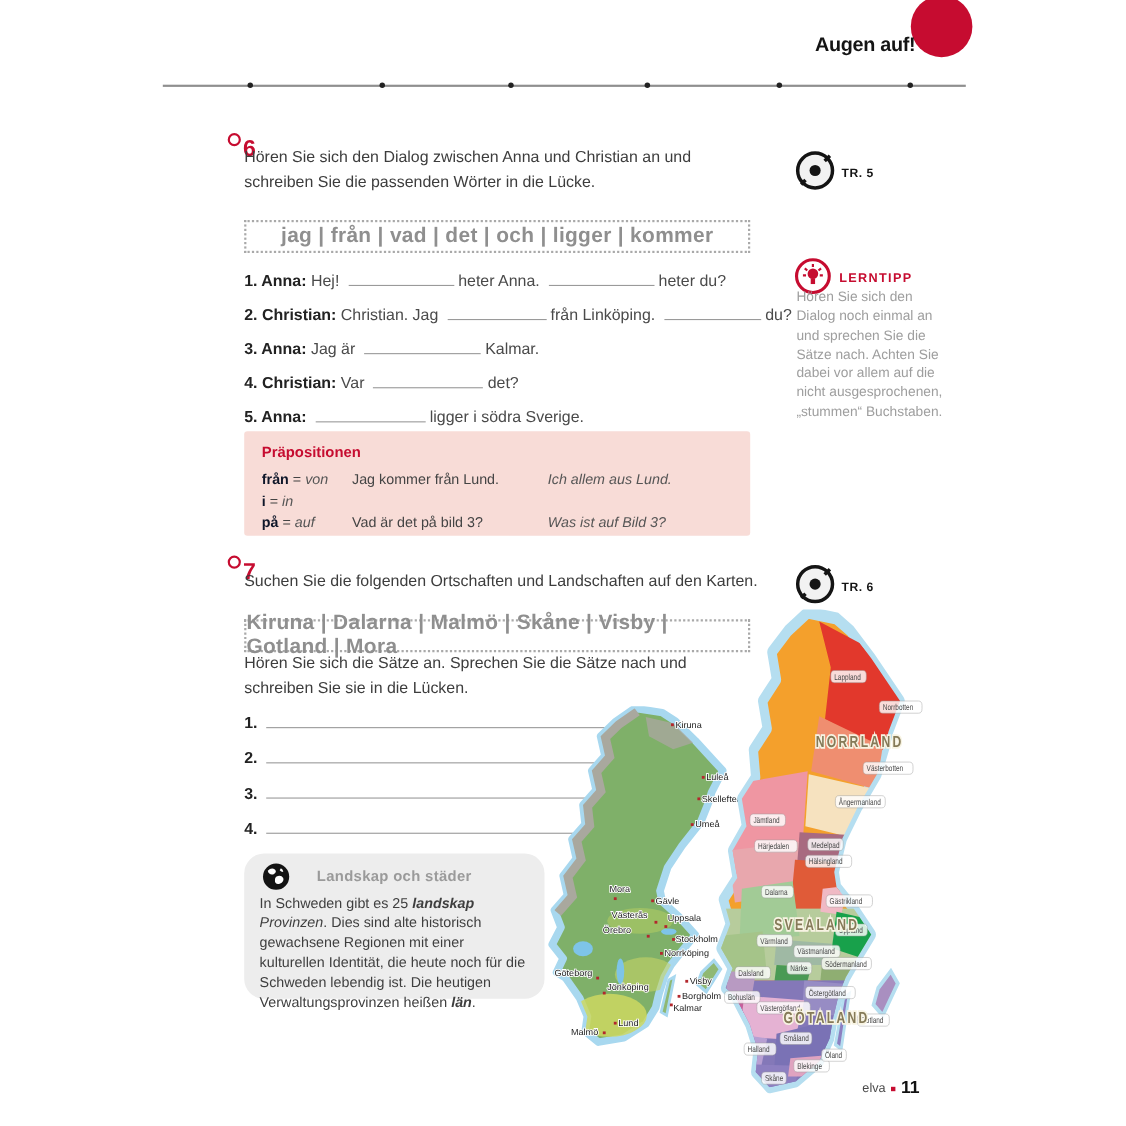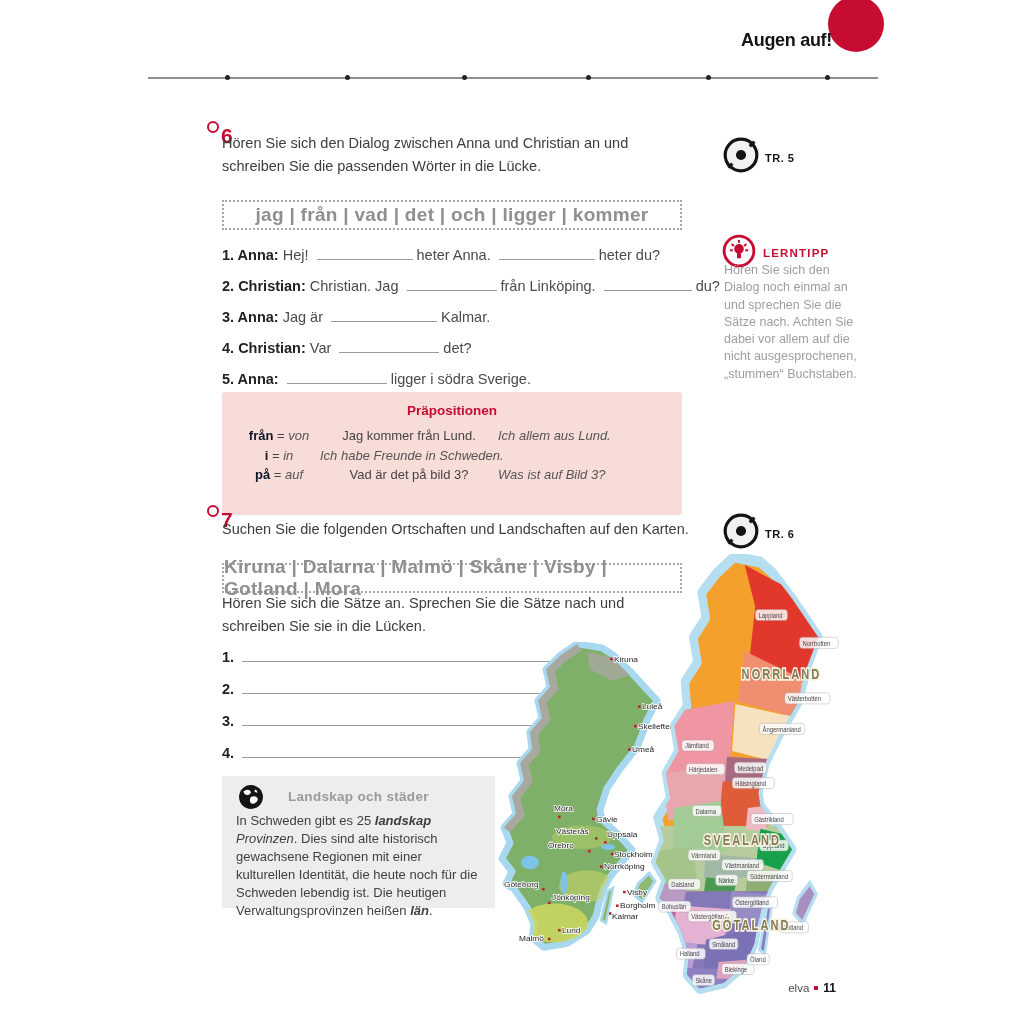--- a/index.html
+++ b/index.html
@@ -21,56 +21,56 @@
 
   .word-bank{border:2px dotted #a9a9a9;display:flex;align-items:center;justify-content:center;
              font-size:19px;font-weight:bold;color:#8f8f8f;letter-spacing:0.3px;}
 
   
   .dlg-line{position:absolute;left:222px;width:480px;font-size:14.5px;white-space:nowrap;color:#4a4a4a;}
   .dlg-num,.dlg-speaker{font-weight:bold;color:#222;}
   .blank{display:inline-block;border-bottom:1.5px solid #9a9a9a;height:13px;vertical-align:baseline;margin:0 4px;}
 
   
-  .prep-box{left:222px;top:392px;width:460px;height:123px;background:#f8dcd7;border-radius:3px;padding:11px 16px;box-sizing:border-box;text-align:center;}
+  .prep-box{left:222px;top:392px;width:460px;height:95px;background:#f8dcd7;border-radius:3px;padding:11px 16px;box-sizing:border-box;}
   .prep-title{color:#c60c30;font-weight:bold;font-size:13.5px;margin:0 0 8px 0;}
   .prep-row{display:flex;font-size:13px;line-height:1.5;color:#444;}
   .prep-term{width:82px;flex:none;}
   .prep-sv{width:178px;flex:none;}
   .prep-de{font-style:italic;color:#555;}
   .prep-term b{color:#0f172a;} .prep-term i{color:#555;}
 
   
   .tr-label{font-size:11px;font-weight:bold;color:#141414;letter-spacing:0.5px;}
   .lt-label{font-size:11.5px;font-weight:bold;color:#c60c30;letter-spacing:1.2px;}
   .lt-text{font-size:12.5px;line-height:1.38;color:#9e9e9e;}
 
   
   .blank-row{position:absolute;left:222px;font-size:14.5px;font-weight:bold;color:#222;}
   .blank-row .line{display:inline-block;border-bottom:1.5px solid #9a9a9a;height:13px;margin-left:8px;}
 
   
-  .land-box{left:222px;top:776px;width:273px;height:132px;background:#ededed;z-index:2;}
+  .land-box{left:222px;top:776px;width:273px;height:132px;background:#ededed;z-index:2;border-radius:18px;}
   .land-title{font-size:13.5px;font-weight:bold;color:#9a9a9a;letter-spacing:0.3px;}
   .land-text{font-size:13px;line-height:1.38;color:#3f3f3f;}
   .land-text .bi{font-weight:bold;font-style:italic;}
   .land-text .i{font-style:italic;}
 
   
   .map{z-index:1;}
   svg text{font-family:"Liberation Sans","DejaVu Sans",sans-serif;}
   .city-lbl{font-size:8.3px;fill:#1d1d1d;paint-order:stroke;stroke:#ffffff;stroke-width:1.6px;}
   .region-lbl{font-size:10.5px;font-weight:bold;letter-spacing:2px;fill:#857a58;paint-order:stroke;stroke:#f7f3e2;stroke-width:2.4px;}
   .prov-lbl{font-size:5.6px;fill:#4a4a4a;}
   .prov-pill{fill:#ffffff;opacity:0.82;stroke:#9a9a9a;stroke-width:0.4;}
 
   
   .footer{right:188px;top:981px;font-size:11.5px;color:#4a4a4a;display:flex;align-items:center;gap:5px;}
   .footer .sq{width:4px;height:4px;background:#c60c30;display:inline-block;}
-  .footer .pg{font-weight:bold;font-size:12px;color:#111;}
+  .footer .pg{font-weight:bold;font-size:16px;color:#111;}
 </style>
 </head>
 <body>
 
 <div class="page">
 
   <div class="abs brand-circle"></div>
   <div class="abs header-title">Augen auf!</div>
   <div class="abs header-rule">
     <span class="rule-dot" style="left:10.5%"></span>
@@ -97,21 +97,20 @@
   <div class="abs prep-box">
     <h3 class="prep-title">Präpositionen</h3>
     <div id="prep-rows">
         <div class="prep-row">
           <span class="prep-term"><b>från</b> = <i>von</i></span>
           <span class="prep-sv">Jag kommer från Lund.</span>
           <span class="prep-de">Ich allem aus Lund.</span>
         </div>
         <div class="prep-row">
           <span class="prep-term"><b>i</b> = <i>in</i></span>
-          <span class="prep-de">Ich habe Freunde in Schweden.</span>
         </div>
         <div class="prep-row">
           <span class="prep-term"><b>på</b> = <i>auf</i></span>
           <span class="prep-sv">Vad är det på bild 3?</span>
           <span class="prep-de">Was ist auf Bild 3?</span>
         </div>
       </div>
   </div>
 
   <svg class="abs" style="left:722px;top:136px" width="38" height="38" viewBox="0 0 24 24">

